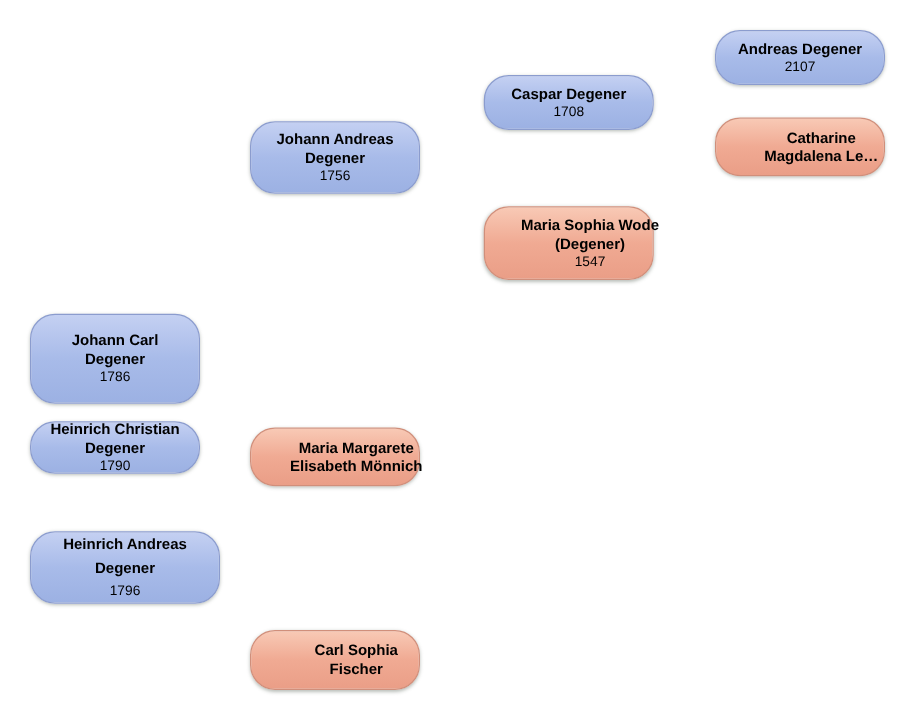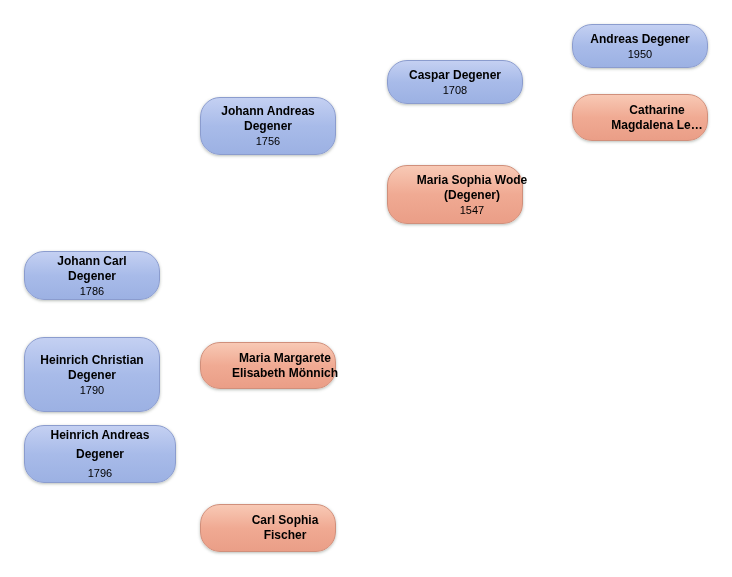--- a/index.html
+++ b/index.html
@@ -52,21 +52,21 @@
   }
 </style>
 </head>
 <body>
 
 <div class="canvas">
 
   <div class="node male" style="left:572px; top:24px; width:136px; height:44px;">
     <div class="name-line">Andreas Degener</div>
     <div class="name-line"></div>
-    <div class="year">1950</div>
+    <div class="year">2107</div>
   </div>
 
   <div class="node female" style="left:572px; top:94px; width:136px; height:47px;">
     <div class="name-line">Catharine</div>
     <div class="name-line">Magdalena Le…</div>
     <div class="year"></div>
   </div>
 
   <div class="node male" style="left:387px; top:60px; width:136px; height:44px;">
     <div class="name-line">Caspar Degener</div>
@@ -79,27 +79,27 @@
     <div class="name-line">Degener</div>
     <div class="year">1756</div>
   </div>
 
   <div class="node female" style="left:387px; top:165px; width:136px; height:59px;">
     <div class="name-line">Maria Sophia Wode</div>
     <div class="name-line">(Degener)</div>
     <div class="year">1547</div>
   </div>
 
-  <div class="node male" style="left:24px; top:251px; width:136px; height:49px;">
+  <div class="node male" style="left:24px; top:251px; width:136px; height:72px;">
     <div class="name-line">Johann Carl</div>
     <div class="name-line">Degener</div>
     <div class="year">1786</div>
   </div>
 
-  <div class="node male" style="left:24px; top:337px; width:136px; height:75px;">
+  <div class="node male" style="left:24px; top:337px; width:136px; height:42px;">
     <div class="name-line">Heinrich Christian</div>
     <div class="name-line">Degener</div>
     <div class="year">1790</div>
   </div>
 
   <div class="node male" style="left:24px; top:425px; width:152px; height:58px;justify-content:space-between;">
     <div class="name-line">Heinrich Andreas</div>
     <div class="name-line">Degener</div>
     <div class="year">1796</div>
   </div>

